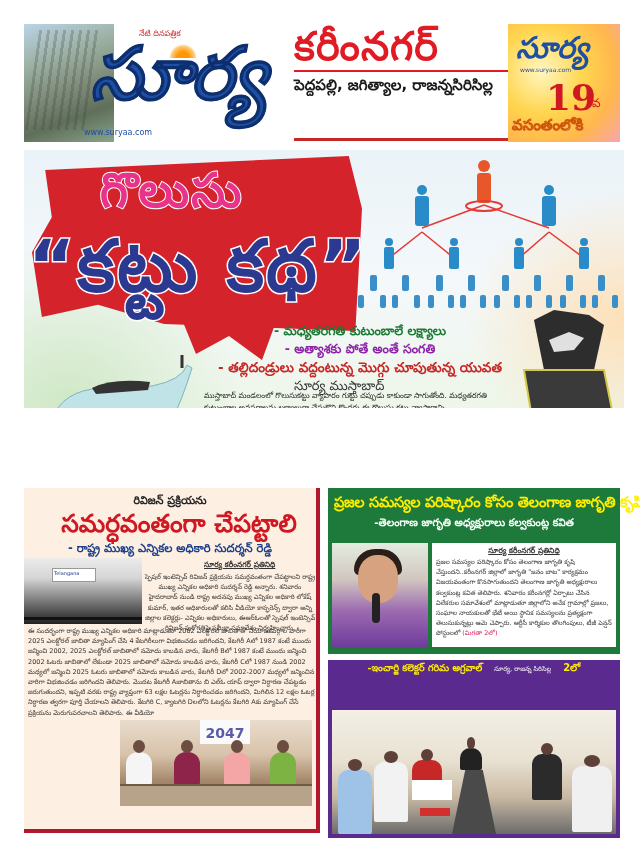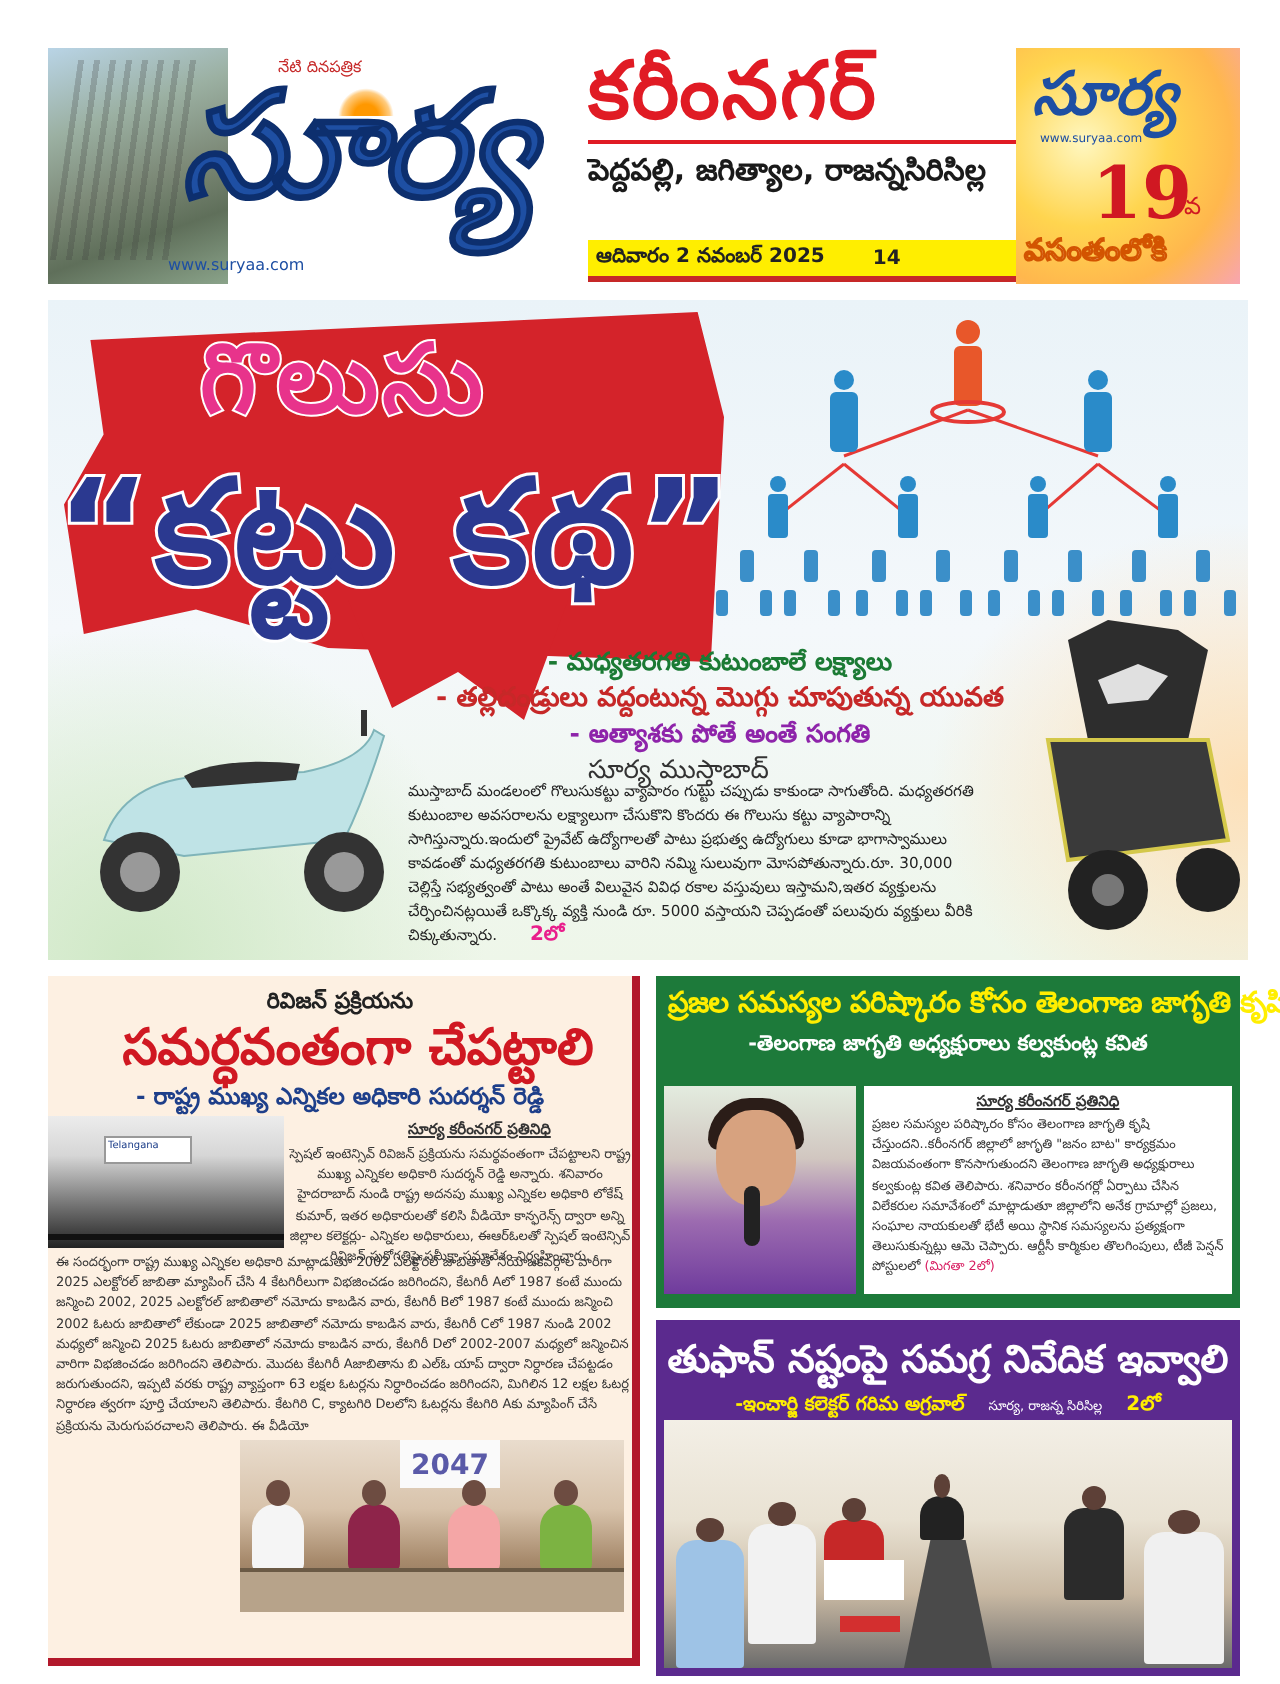--- a/index.html
+++ b/index.html
@@ -30,21 +30,21 @@
   .anniv { position: absolute; left: 484px; top: 0; width: 112px; height: 118px;
     background: radial-gradient(circle at 30% 40%, #fff7c0 0%, #ffd54f 40%, #ffb74d 70%, #f8a5b0 100%); }
   .anniv-logo { position: absolute; left: 8px; top: 6px; font-size: 30px; font-weight: bold; color: #1e4fa3; font-style: italic; }
   .anniv-url { position: absolute; left: 12px; top: 42px; font-size: 6px; color: #1e4fa3; }
   .anniv-num { position: absolute; left: 38px; top: 52px; font-size: 36px; font-weight: bold; color: #d01822; font-family: "DejaVu Serif", serif; }
   .anniv-va { position: absolute; left: 84px; top: 72px; font-size: 12px; color: #d01822; }
   .anniv-caption { position: absolute; left: 4px; top: 92px; font-size: 15px; font-weight: bold; color: #fff;
     -webkit-text-stroke: 0.6px #d35400; }
 
   
-  .lead { position: absolute; left: 24px; top: 150px; width: 600px; height: 330px; overflow: hidden;
+  .lead { position: absolute; left: 24px; top: 150px; width: 600px; height: 258px; overflow: hidden;
     background: linear-gradient(180deg, #eaf3f8 0%, #f4f8fb 50%, #eef6e9 100%); }
   .lead-bg-green { position: absolute; left: 0; bottom: 0; width: 220px; height: 170px;
     background: radial-gradient(ellipse at 20% 100%, #cfe8c6 0%, transparent 70%); }
   .lead-bg-orange { position: absolute; right: 0; bottom: 0; width: 160px; height: 220px;
     background: radial-gradient(ellipse at 100% 60%, #fde0b8 0%, transparent 70%); }
   .red-splash { position: absolute; left: 8px; top: 6px; width: 330px; height: 175px; background: #d4232a;
     clip-path: polygon(4% 8%, 96% 0%, 100% 30%, 98% 100%, 40% 96%, 20% 85%, 3% 92%, 0% 55%, 6% 35%); }
   .red-splash-tail { position: absolute; left: 150px; top: 150px; width: 110px; height: 60px; background: #d4232a;
     clip-path: polygon(0 0, 100% 0, 80% 100%, 50% 60%, 20% 90%); }
   .headline-top { position: absolute; left: 76px; top: 12px; font-size: 48px; font-weight: bold; color: #e8338b;
@@ -120,24 +120,20 @@
   <div class="dam-photo"></div>
   <div class="sun"></div>
   <div class="logo-tag">నేటి దినపత్రిక</div>
   <div class="logo-main">సూర్య</div>
   <div class="logo-url">www.suryaa.com</div>
 
   <div class="edition">
     <div class="edition-title">కరీంనగర్</div>
     <div class="edition-rule"></div>
     <div class="edition-sub">పెద్దపల్లి, జగిత్యాల, రాజన్నసిరిసిల్ల</div>
-  </div>
-  <div class="dateline">
-    <span>ఆదివారం 2 నవంబర్ 2025</span>
-    <span class="page-no">14</span>
   </div>
   <div class="dateline-rule"></div>
 
   <div class="anniv">
     <div class="anniv-logo">సూర్య</div>
     <div class="anniv-url">www.suryaa.com</div>
     <div class="anniv-num">19</div>
     <div class="anniv-va">వ</div>
     <div class="anniv-caption">వసంతంలోకి</div>
   </div>
@@ -222,22 +218,22 @@
     <path d="M40 20 L60 10 L95 15 L110 25 L100 70 L75 80 L50 70 Z" fill="#2d2d2d"></path>
     <path d="M55 40 L75 32 L90 38 L80 50 L60 52 Z" fill="#e0e0e0"></path>
     <path d="M30 70 L110 70 L120 120 L40 130 Z" fill="#3a3a3a" stroke="#d4c84a" stroke-width="2"></path>
     <circle cx="60" cy="145" r="20" fill="#222"></circle>
       <circle cx="60" cy="145" r="8" fill="#777"></circle>
     <circle cx="110" cy="140" r="16" fill="#222"></circle>
   </svg>
 
   <div class="bullets">
     <div class="bullet b1">- మధ్యతరగతి కుటుంబాలే లక్ష్యాలు</div>
+    <div class="bullet b2">- అత్యాశకు పోతే అంతే సంగతి</div>
     <div class="bullet b3">- తల్లిదండ్రులు వద్దంటున్న మొగ్గు చూపుతున్న యువత</div>
-    <div class="bullet b2">- అత్యాశకు పోతే అంతే సంగతి</div>
   </div>
   <div class="lead-credit">సూర్య ముస్తాబాద్</div>
   <div class="lead-body">
     <span>ముస్తాబాద్ మండలంలో గొలుసుకట్టు వ్యాపారం గుట్టు చప్పుడు కాకుండా సాగుతోంది. మధ్యతరగతి కుటుంబాల అవసరాలను లక్ష్యాలుగా చేసుకొని కొందరు ఈ గొలుసు కట్టు వ్యాపారాన్ని సాగిస్తున్నారు.ఇందులో ప్రైవేట్ ఉద్యోగాలతో పాటు ప్రభుత్వ ఉద్యోగులు కూడా భాగాస్వాములు కావడంతో మధ్యతరగతి కుటుంబాలు వారిని నమ్మి సులువుగా మోసపోతున్నారు.రూ. 30,000 చెల్లిస్తే సభ్యత్వంతో పాటు అంతే విలువైన వివిధ రకాల వస్తువులు ఇస్తామని,ఇతర వ్యక్తులను చేర్పించినట్లయితే ఒక్కొక్క వ్యక్తి నుండి రూ. 5000 వస్తాయని చెప్పడంతో పలువురు వ్యక్తులు వీరికి చిక్కుతున్నారు.</span>
     <span class="cont-mark">2లో</span>
   </div>
 </div>
 
 <div class="story-left">
   <div class="kicker">రివిజన్ ప్రక్రియను</div>
@@ -274,21 +270,20 @@
   <div class="green-body">
     <div class="credit">సూర్య కరీంనగర్ ప్రతినిధి</div>
     <div class="text">
       <span>ప్రజల సమస్యల పరిష్కారం కోసం తెలంగాణ జాగృతి కృషి చేస్తుందని..కరీంనగర్ జిల్లాలో జాగృతి "జనం బాట" కార్యక్రమం విజయవంతంగా కొనసాగుతుందని తెలంగాణ జాగృతి అధ్యక్షురాలు కల్వకుంట్ల కవిత తెలిపారు. శనివారం కరీంనగర్లో ఏర్పాటు చేసిన విలేకరుల సమావేశంలో మాట్లాడుతూ జిల్లాలోని అనేక గ్రామాల్లో ప్రజలు, సంఘాల నాయకులతో భేటీ అయి స్థానిక సమస్యలను ప్రత్యక్షంగా తెలుసుకున్నట్లు ఆమె చెప్పారు. ఆర్టీసీ కార్మికుల తొలగింపులు, టీజీ పెన్షన్ పోస్టులలో</span>
       <span class="cont">(మిగతా 2లో)</span>
     </div>
   </div>
 </div>
 
 <div class="story-purple">
-  <div class="headline">తుఫాన్ నష్టంపై సమగ్ర నివేదిక ఇవ్వాలి</div>
   <div class="subline">
     <span>-ఇంచార్జి కలెక్టర్ గరిమ అగ్రవాల్</span>
     <span class="credit">సూర్య, రాజన్న సిరిసిల్ల</span>
     <span class="cont">2లో</span>
   </div>
   <div class="review-photo">
     <div class="rp" style="left:6px;top:60px;width:34px;height:64px;background:#9ec3e6;"></div>
     <div class="rp" style="left:42px;top:52px;width:34px;height:60px;background:#f2f2f2;"></div>
     <div class="rp" style="left:80px;top:50px;width:30px;height:40px;background:#c62828;"></div>
     <div class="rp" style="left:128px;top:38px;width:22px;height:22px;background:#222;"></div>

